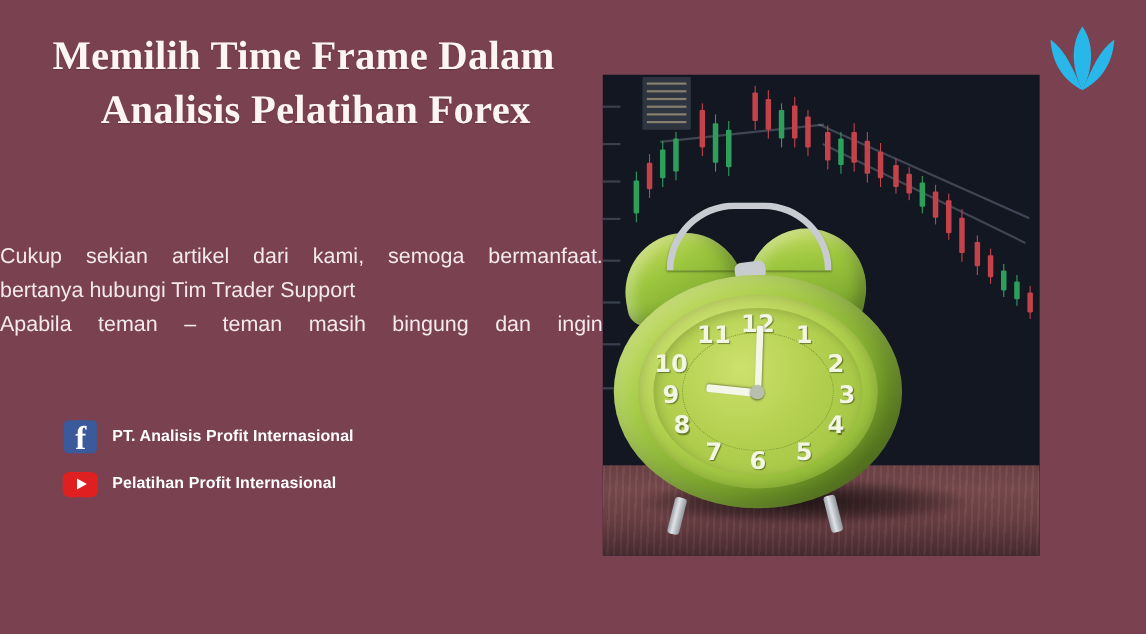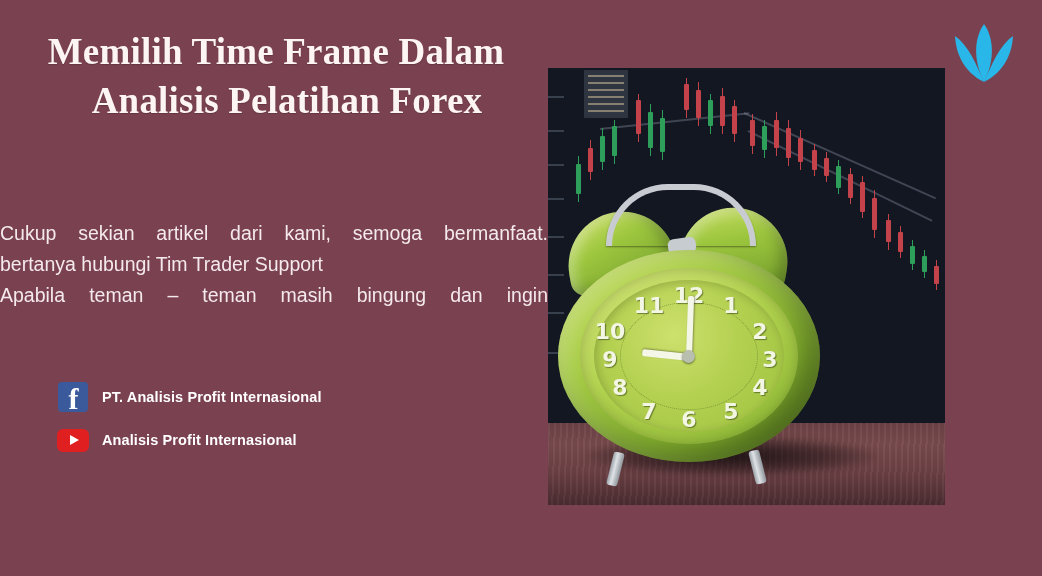--- a/index.html
+++ b/index.html
@@ -394,21 +394,21 @@
       </span>
       <span class="social-label">PT. Analisis Profit Internasional</span>
     </div>
 
     <div class="social-row" id="social-row-youtube">
       <span class="social-icon">
         <span class="yt-tile">
             <span class="yt-play"></span>
           </span>
       </span>
-      <span class="social-label">Analisis Profit Internasional</span>
+      <span class="social-label">Pelatihan Profit Internasional</span>
     </div>
 
 
   </div>
 
   <div id="brand-lotus">
     <svg viewBox="0 0 80 62" width="80" height="62">
       <g fill="#29b6e8">
         <path d="M40 2 C30 16 29 38 40 60 C51 38 50 16 40 2 Z"></path>
         <path d="M11 14 C12 32 20 50 40 60 C32 42 25 24 11 14 Z"></path>

